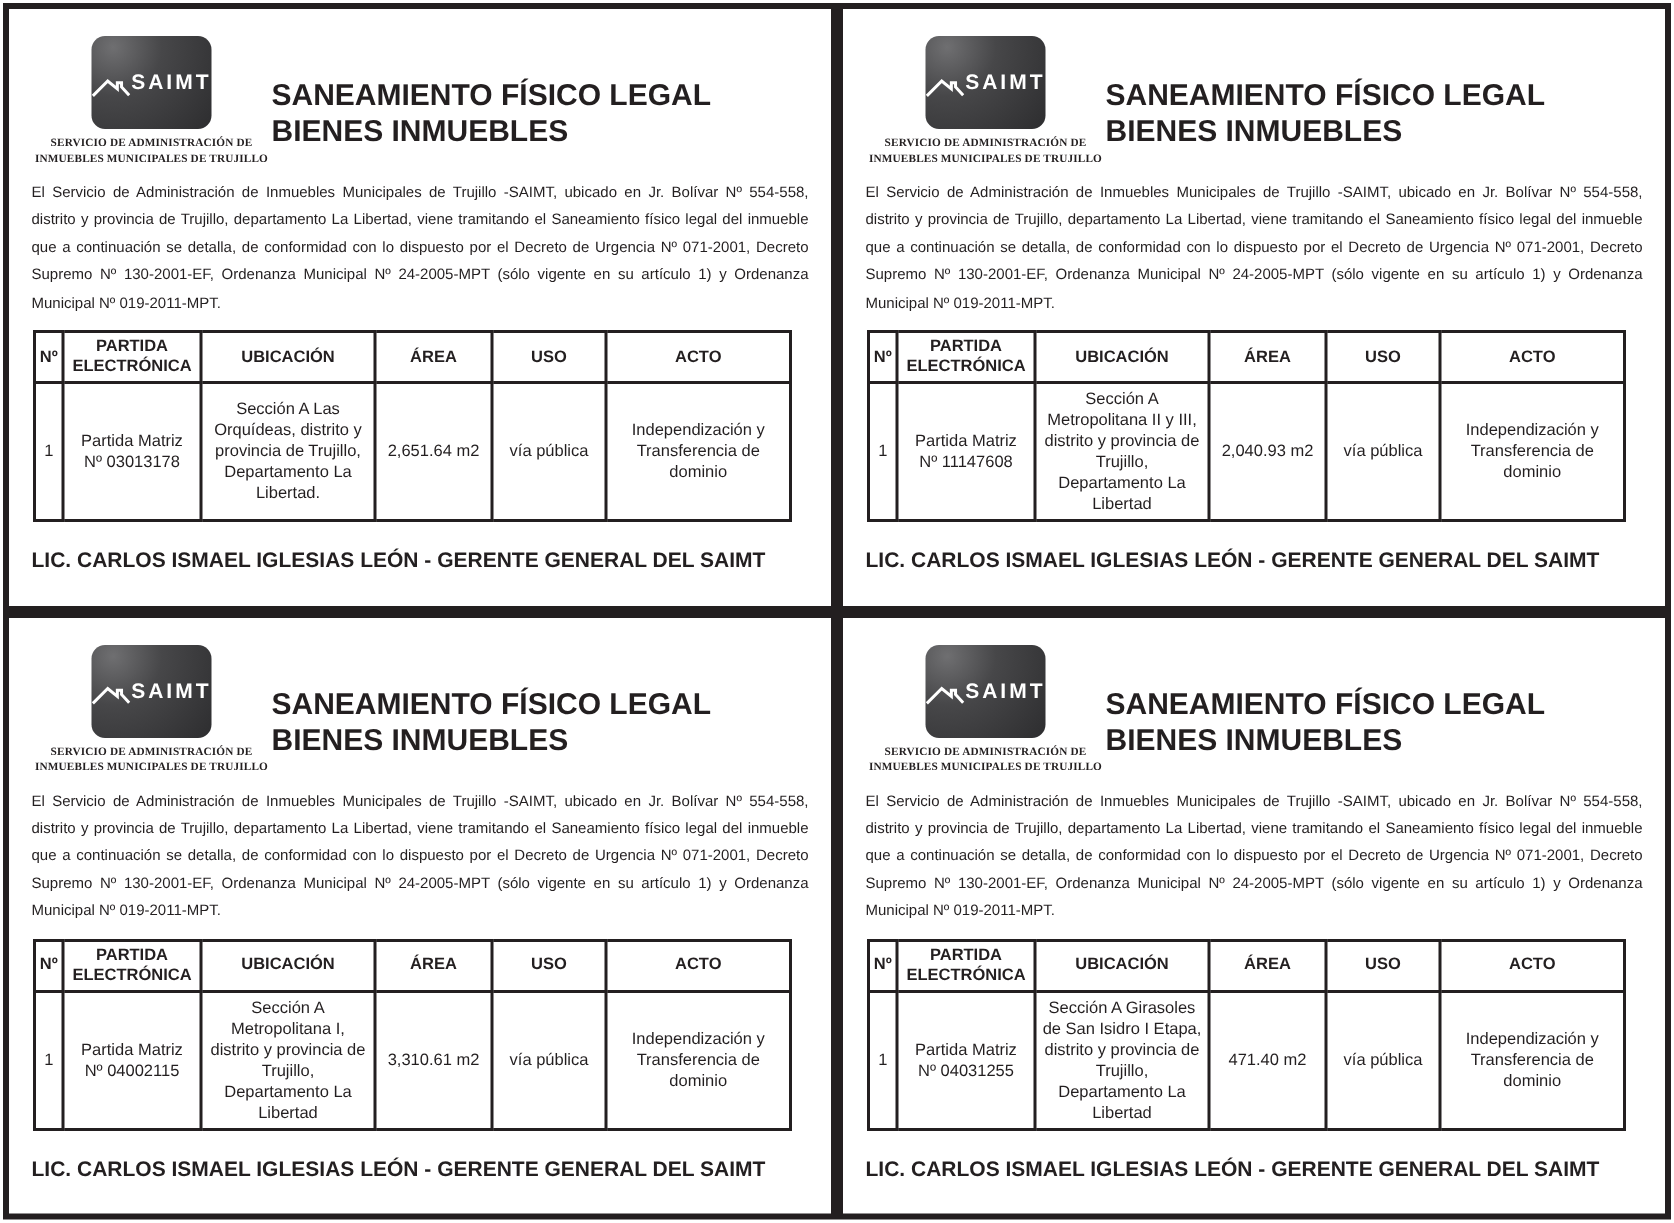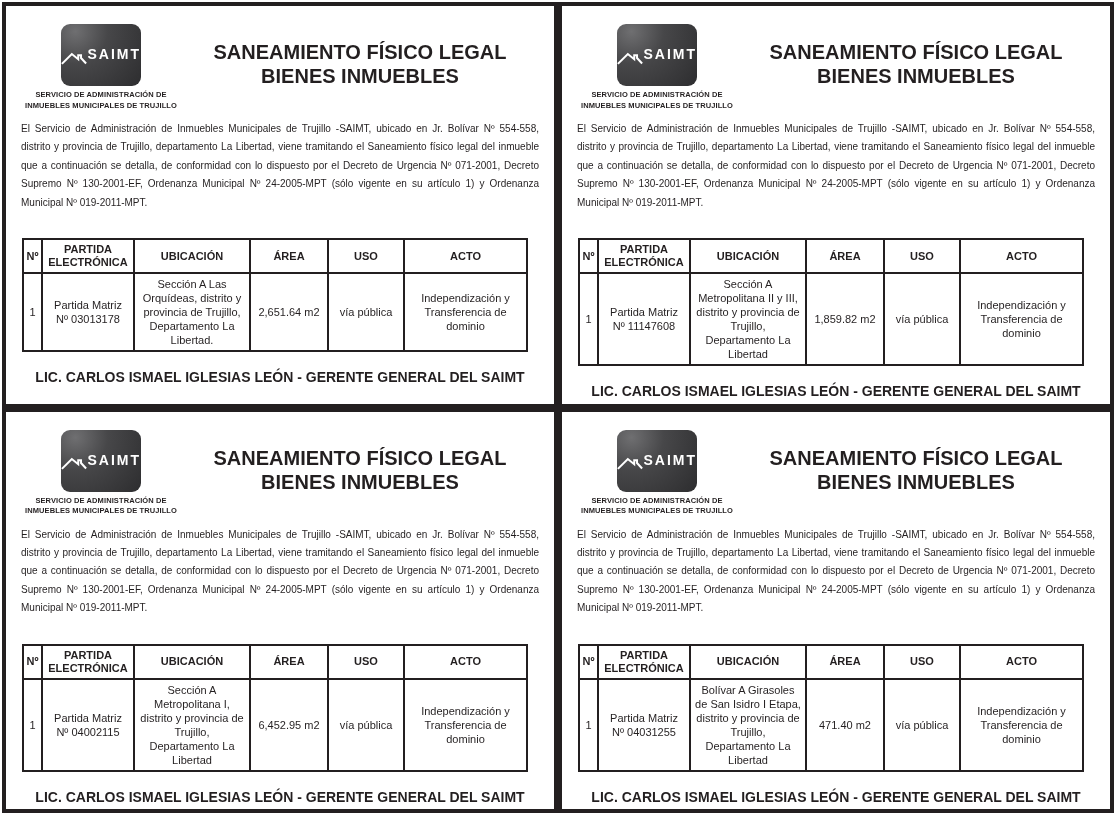--- a/index.html
+++ b/index.html
@@ -30,56 +30,56 @@
     background: radial-gradient(circle at 18% 12%, #6f6f71 0%, #474749 38%, #2d2d2f 100%);
     display: flex; align-items: center; justify-content: flex-start;
   }
   .roof-svg { margin-top: 5px; display: block; }
   .logo-text {
     color: #ffffff; font-weight: bold; font-size: 14px; letter-spacing: 2px;
     margin-top: -2px;
   }
   .logo-caption {
     font-size: 7.5px; font-weight: bold; line-height: 1.4;
-    white-space: pre-line; letter-spacing: 0.1px;
+    white-space: pre-line; letter-spacing: 0.1px; font-family: Liberation Serif, serif;
   }
   .title-block {
-    flex: 1; text-align: center; margin-top: 22px;
+    flex: 1; text-align: left; margin-top: 34px;
     font-weight: bold; font-size: 20px; line-height: 24px;
   }
 
   
   .body-text {
     margin-top: 9px;
     font-size: 10px; line-height: 18.4px;
     text-align: justify;
   }
 
   
   table.notice-table {
     border-collapse: collapse; table-layout: fixed;
-    width: 504px; margin-top: 26px; margin-left: 1px;
+    width: 504px; margin-top: 8px; margin-left: 1px;
   }
   .notice-table th, .notice-table td {
     border: 2px solid #231f20;
     text-align: center; vertical-align: middle;
   }
   .notice-table th {
     font-size: 11px; font-weight: bold; line-height: 13px;
     padding: 3px 2px; height: 33px;
   }
   .notice-table td {
-    font-size: 11px; line-height: 14px; padding: 3px 4px; height: 78px;
+    font-size: 11px; line-height: 14px; padding: 3px 4px; height: 92px;
   }
   .c-partida { white-space: pre-line; }
   .c-uso { font-size: 14px; }
 
   
   .footer {
-    text-align: center; font-weight: bold; font-size: 14px;
+    text-align: left; font-weight: bold; font-size: 14px;
     margin-top: 17px;
   }
 </style>
 </head>
 <body>
 
 <div class="sheet">
 
   <section class="notice">
     <div class="head">
@@ -169,21 +169,21 @@
           <th>USO</th>
           <th>ACTO</th>
         </tr>
       </thead>
       <tbody>
         <tr>
           <td class="c-n">1</td>
           <td class="c-partida">Partida Matriz
 Nº 11147608</td>
           <td class="c-ubicacion">Sección A Metropolitana II y III, distrito y provincia de Trujillo, Departamento La Libertad</td>
-          <td class="c-area">1,859.82 m2</td>
+          <td class="c-area">2,040.93 m2</td>
           <td class="c-uso">vía pública</td>
           <td class="c-acto">Independización y Transferencia de dominio</td>
         </tr>
       </tbody>
     </table>
     <div class="footer">LIC. CARLOS ISMAEL IGLESIAS LEÓN - GERENTE GENERAL DEL SAIMT</div>
   </section>
 
   <section class="notice">
     <div class="head">
@@ -221,21 +221,21 @@
           <th>USO</th>
           <th>ACTO</th>
         </tr>
       </thead>
       <tbody>
         <tr>
           <td class="c-n">1</td>
           <td class="c-partida">Partida Matriz
 Nº 04002115</td>
           <td class="c-ubicacion">Sección A Metropolitana I, distrito y provincia de Trujillo, Departamento La Libertad</td>
-          <td class="c-area">6,452.95 m2</td>
+          <td class="c-area">3,310.61 m2</td>
           <td class="c-uso">vía pública</td>
           <td class="c-acto">Independización y Transferencia de dominio</td>
         </tr>
       </tbody>
     </table>
     <div class="footer">LIC. CARLOS ISMAEL IGLESIAS LEÓN - GERENTE GENERAL DEL SAIMT</div>
   </section>
 
   <section class="notice">
     <div class="head">
@@ -272,21 +272,21 @@
           <th>ÁREA</th>
           <th>USO</th>
           <th>ACTO</th>
         </tr>
       </thead>
       <tbody>
         <tr>
           <td class="c-n">1</td>
           <td class="c-partida">Partida Matriz
 Nº 04031255</td>
-          <td class="c-ubicacion">Bolívar A Girasoles de San Isidro I Etapa, distrito y provincia de Trujillo, Departamento La Libertad</td>
+          <td class="c-ubicacion">Sección A Girasoles de San Isidro I Etapa, distrito y provincia de Trujillo, Departamento La Libertad</td>
           <td class="c-area">471.40 m2</td>
           <td class="c-uso">vía pública</td>
           <td class="c-acto">Independización y Transferencia de dominio</td>
         </tr>
       </tbody>
     </table>
     <div class="footer">LIC. CARLOS ISMAEL IGLESIAS LEÓN - GERENTE GENERAL DEL SAIMT</div>
   </section>
 
 </div>

